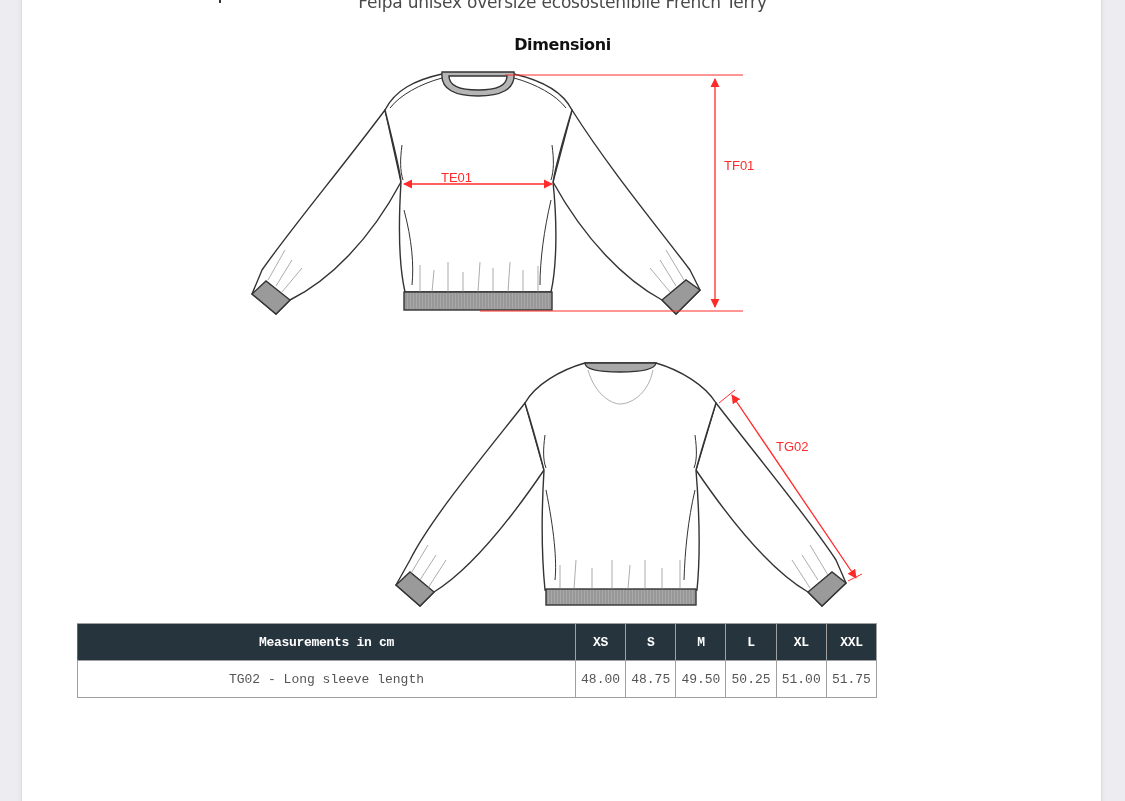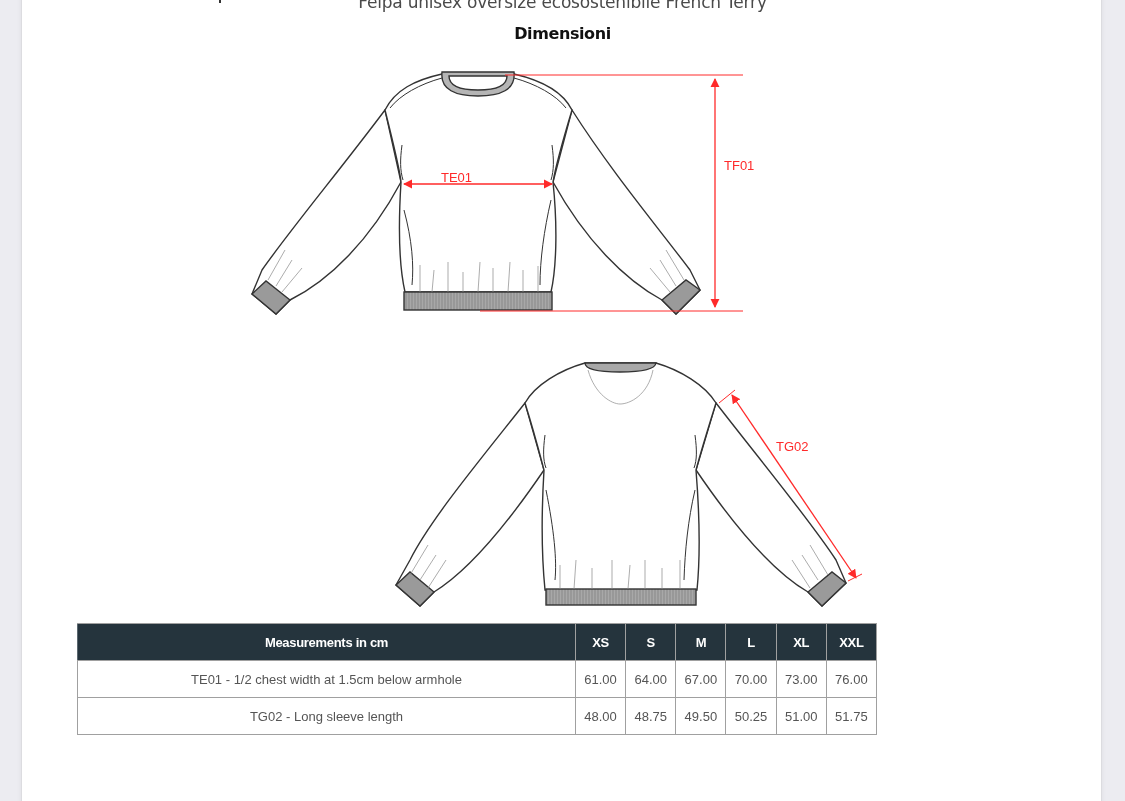--- a/index.html
+++ b/index.html
@@ -16,31 +16,31 @@
   }
   .title {
     position: absolute; top: -8px; left: 0; width: 100%;
     text-align: center; font-size: 17px; color: #4a4a4a;
     letter-spacing: -0.2px;
   }
   .stray-mark {
     position: absolute; left: 219px; top: 0px; width: 2px; height: 3px; background: #333;
   }
   .subtitle {
-    position: absolute; top: 24px; left: 0; width: 100%;
+    position: absolute; top: 35px; left: 0; width: 100%;
     text-align: center; font-size: 16px; font-weight: bold; color: #111;
     letter-spacing: -0.4px;
   }
   svg.diagram { position: absolute; left: 0; top: 0; }
   .dim-label { font-family: "Liberation Sans", sans-serif; font-size: 13px; fill: #ff2a2a; }
 
   table.sizes {
     position: absolute; left: 77px; top: 623px; width: 800px;
     border-collapse: collapse;
-    font-family: Liberation Sans, sans-serif; font-size: 13px; color: #555;
+    font-family: Liberation Mono, monospace; font-size: 13px; color: #555;
   }
   table.sizes th {
     background: #25343d; color: #ffffff; font-weight: bold;
     height: 34px; font-size: 13px; letter-spacing: -0.3px;
     border: 1px solid #a0a0a0; border-left-color: #5b6870;
   }
   table.sizes td {
     height: 34px; text-align: center; border: 1px solid #a0a0a0;
     background: #fff;
   }
@@ -140,29 +140,20 @@
       <th>XS</th>
       <th>S</th>
       <th>M</th>
       <th>L</th>
       <th>XL</th>
       <th>XXL</th>
     </tr>
   </thead>
   <tbody>
     <tr>
-      <td class="first">TE01 - 1/2 chest width at 1.5cm below armhole</td>
-      <td>61.00</td>
-      <td>64.00</td>
-      <td>67.00</td>
-      <td>70.00</td>
-      <td>73.00</td>
-      <td>76.00</td>
-    </tr>
-    <tr>
       <td class="first">TG02 - Long sleeve length</td>
       <td>48.00</td>
       <td>48.75</td>
       <td>49.50</td>
       <td>50.25</td>
       <td>51.00</td>
       <td>51.75</td>
     </tr>
   </tbody>
 </table>

